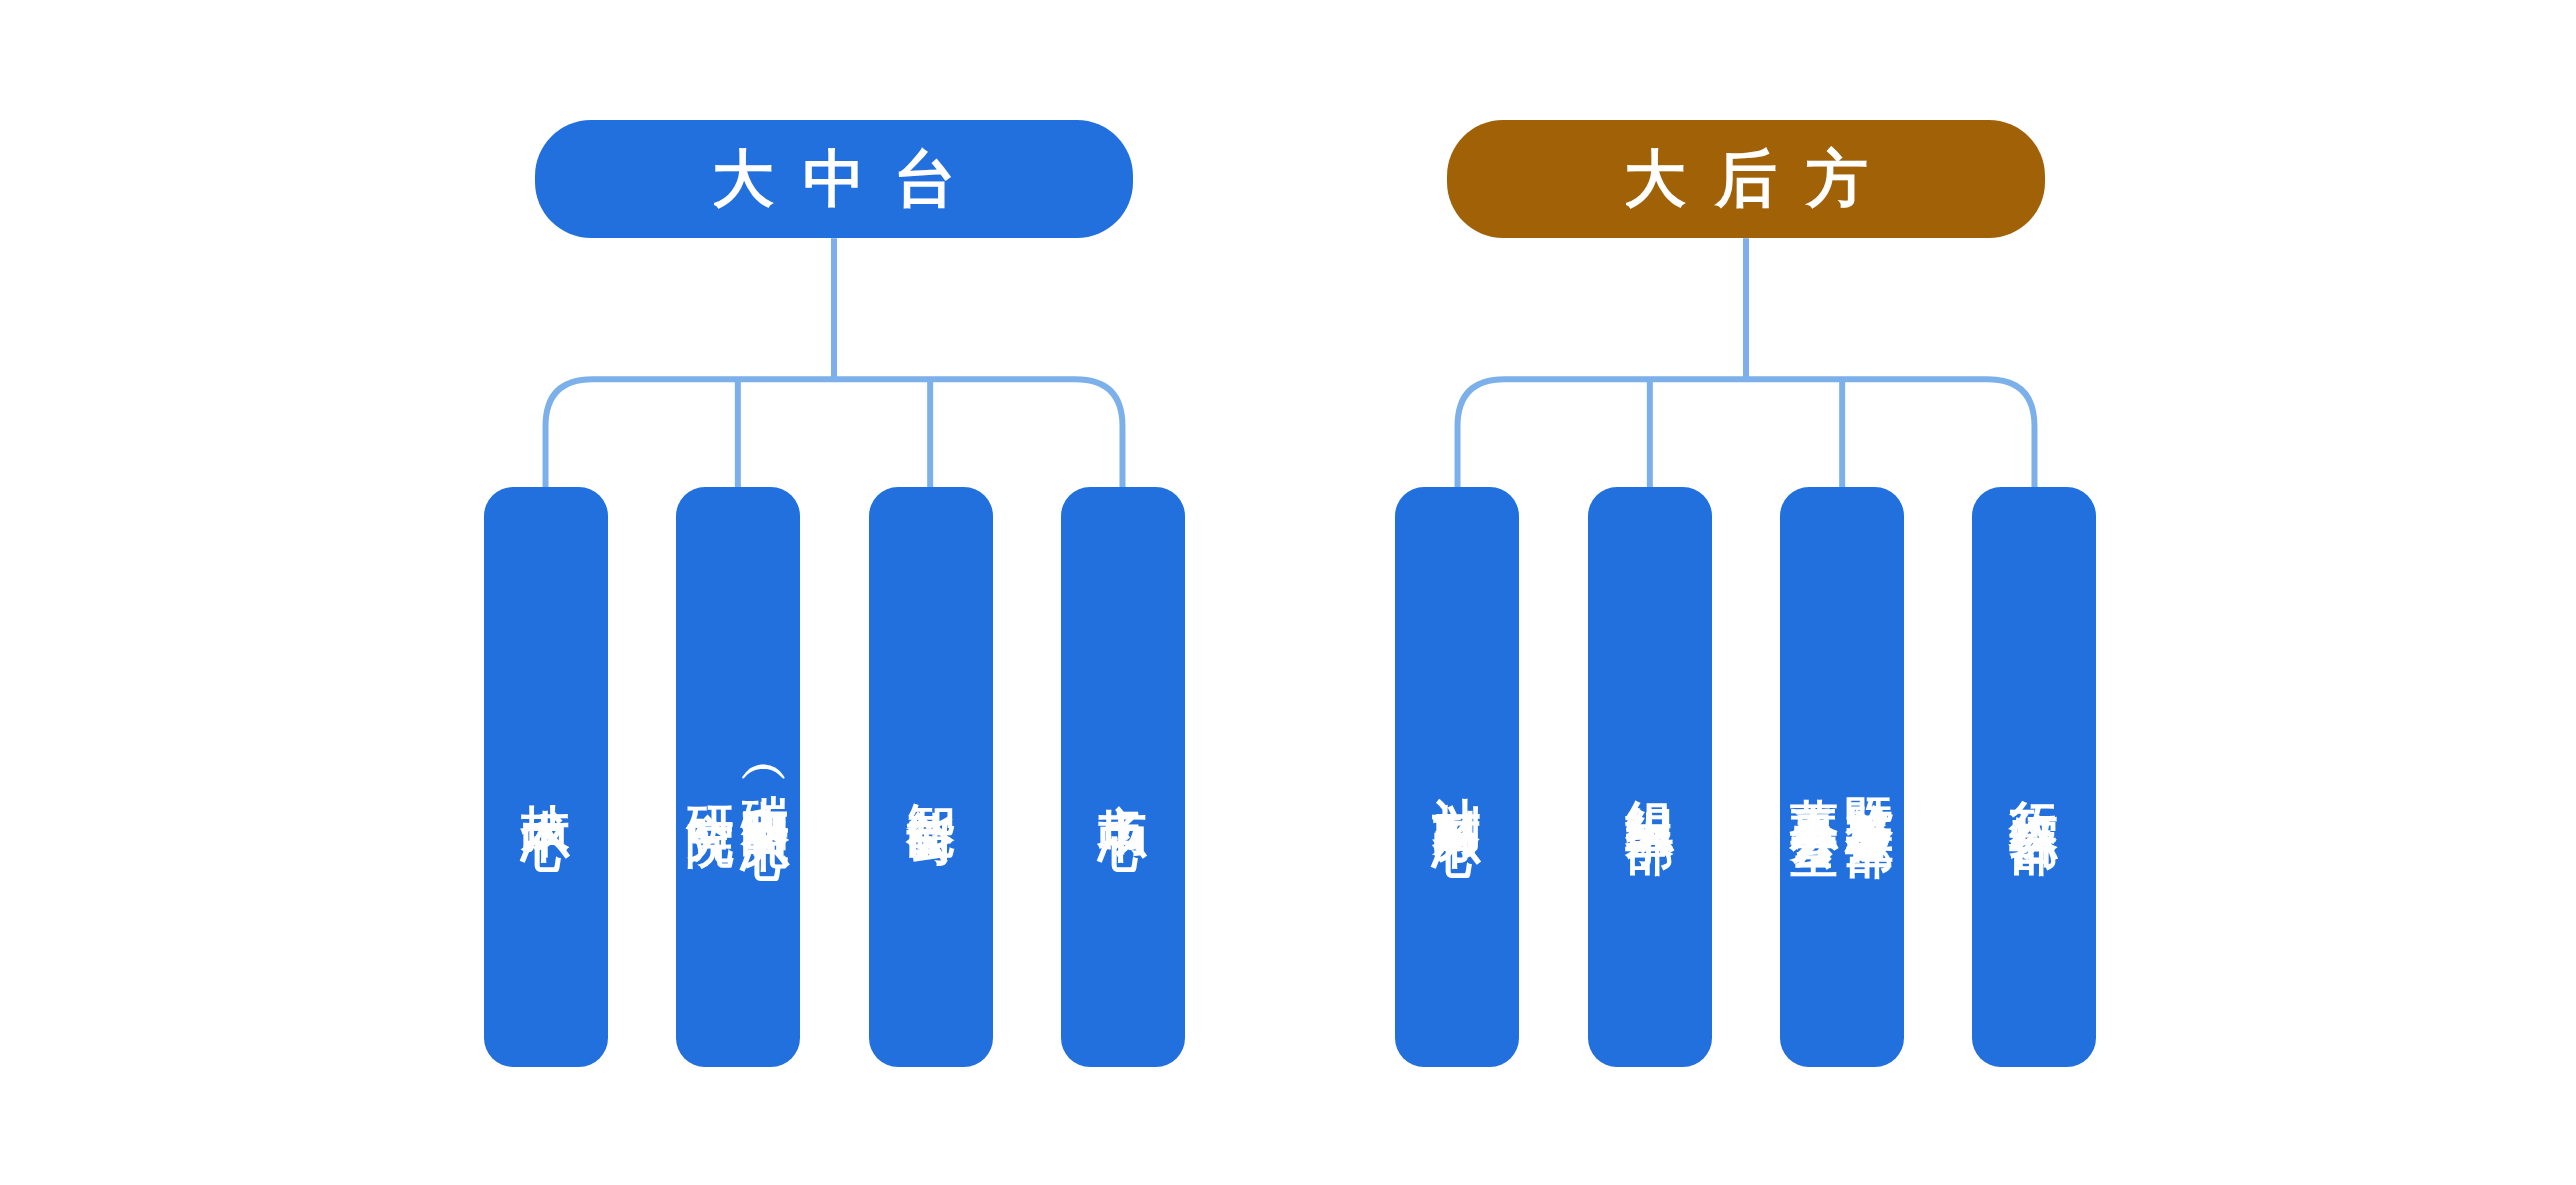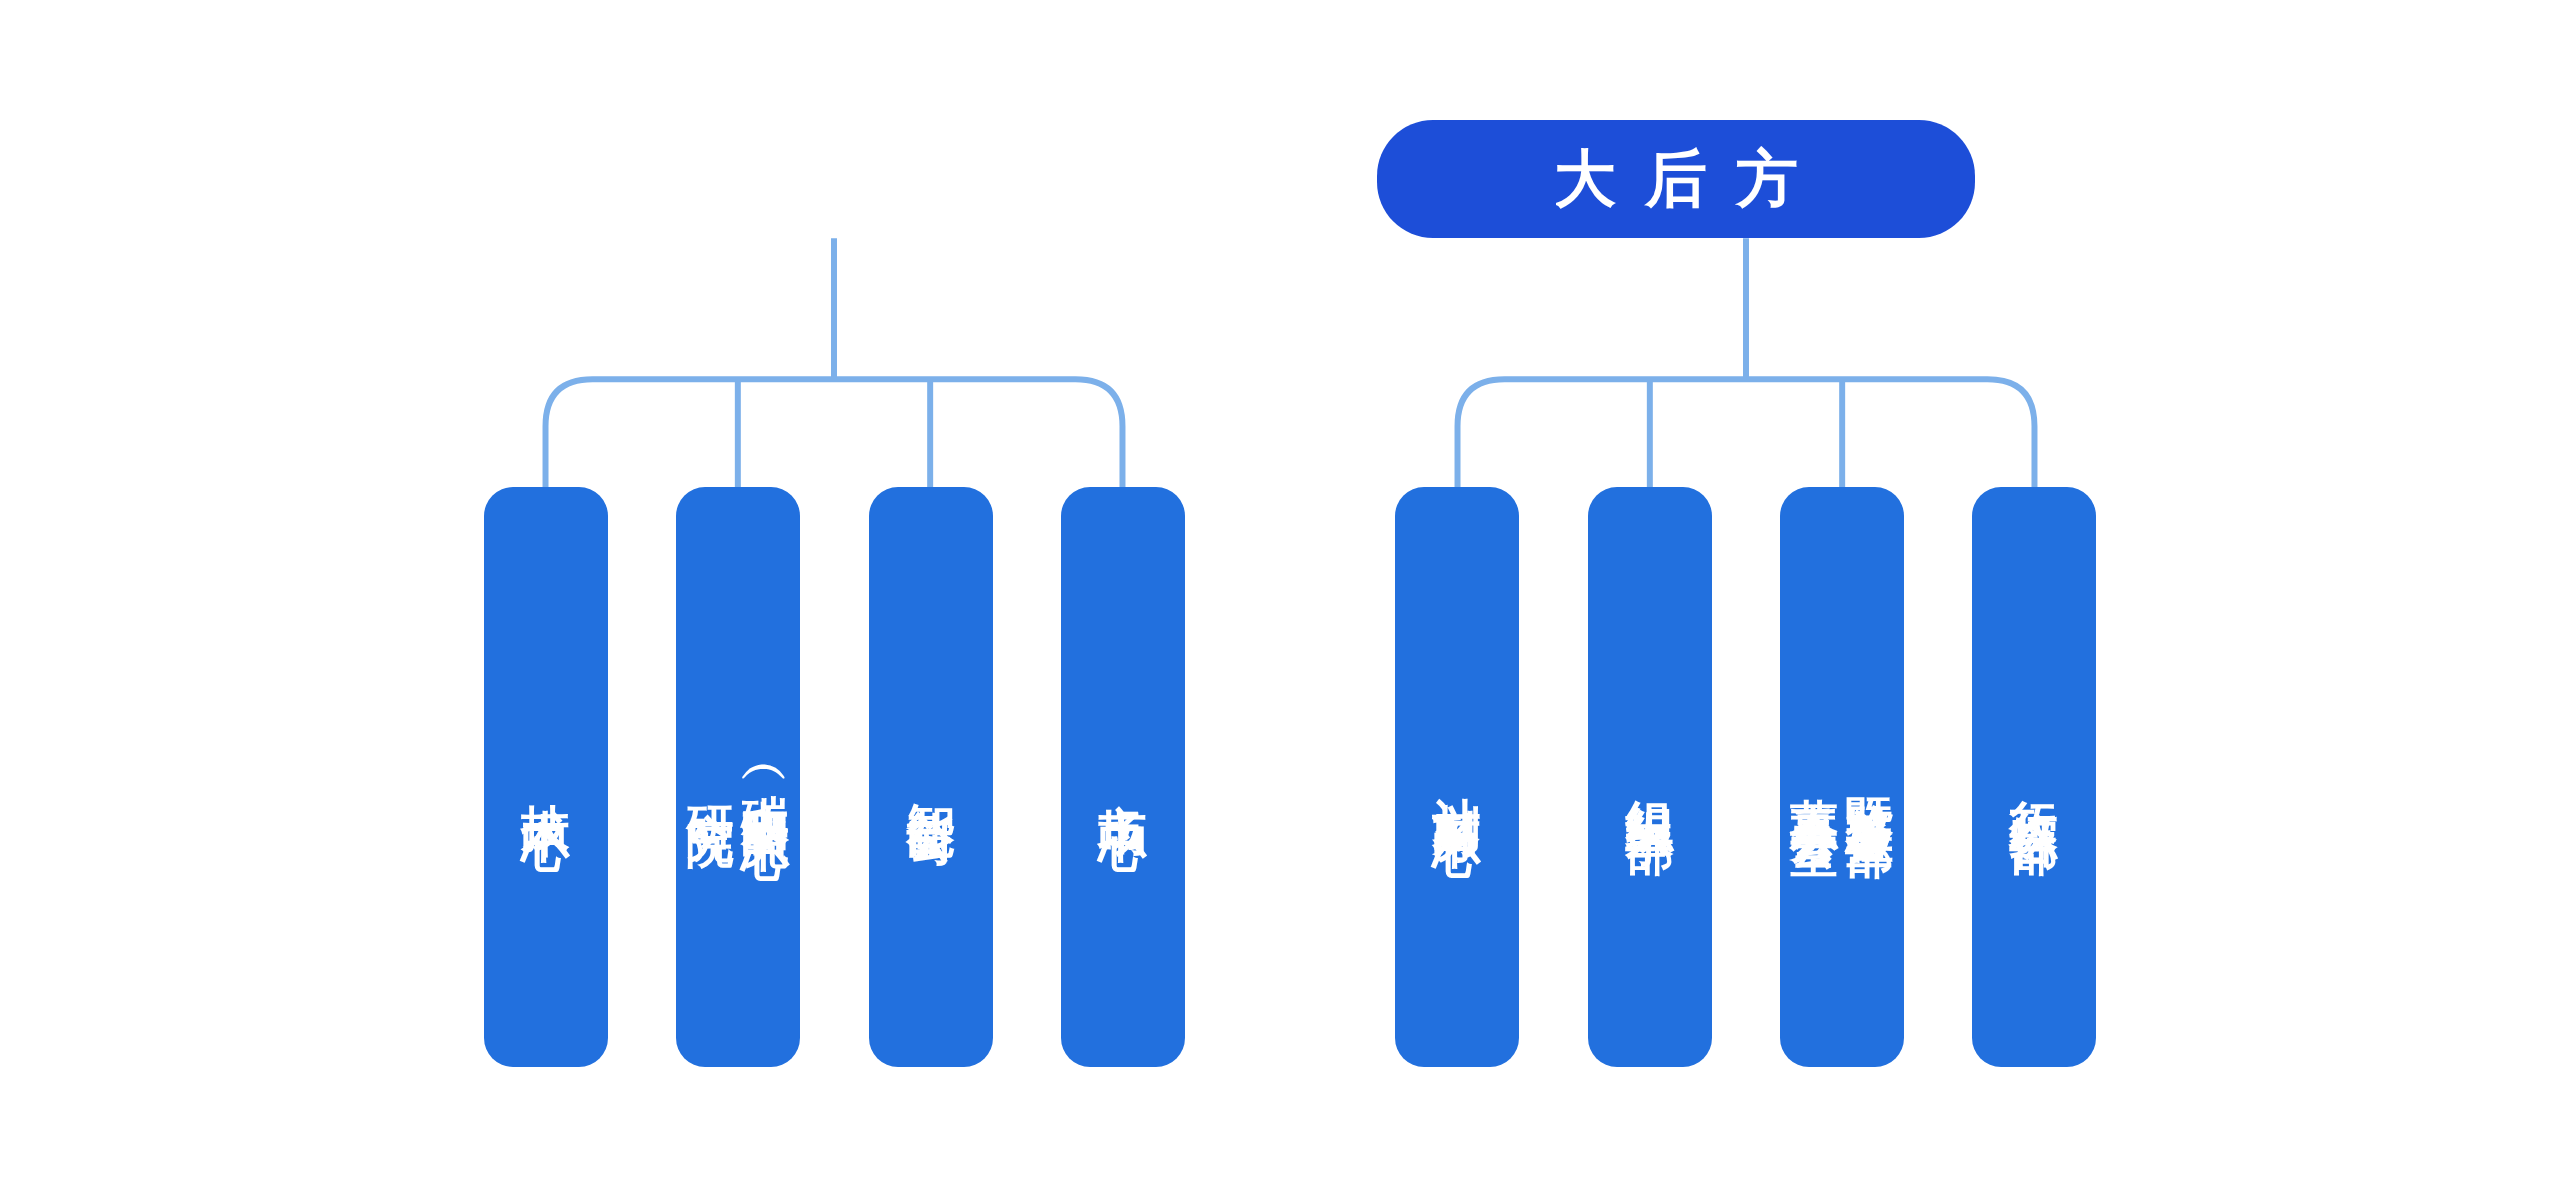--- a/index.html
+++ b/index.html
@@ -49,37 +49,40 @@
   }
   .connector {
     position: absolute;
     overflow: visible;
   }
 </style>
 </head>
 <body>
 
 <div class="canvas">
+    <div class="pill" style="left: 535px; top: 120px; width: 598px; height: 118px; background: rgb(34, 112, 222);">
+      <span class="pill-label" style="color: rgb(255, 255, 255);">大中台</span>
+    </div>
     <svg class="connector" width="718" height="250" viewBox="0 0 840 292" style="left: 475px; top: 238px;">
       <path d="M 420 0 V 165 M 82.5 292 V 220 Q 82.5 165 137.5 165 H 702.5 Q 757.5 165 757.5 220 V 292 M 307.5 165 V 292 M 532.5 165 V 292 " fill="none" stroke="#7CB0EA" stroke-width="7"></path>
     </svg>
     <div class="child" style="left: 484px; top: 487px; width: 124px; height: 580px; background: rgb(34, 112, 222);">
       <span class="child-label" style="color: rgb(255, 255, 255);">技术中心</span>
     </div>
     <div class="child" style="left: 676px; top: 487px; width: 124px; height: 580px; background: rgb(34, 112, 222);">
       <span class="child-label" style="color: rgb(255, 255, 255);">研究院
 （碳中和研究中心）</span>
     </div>
     <div class="child" style="left: 869px; top: 487px; width: 124px; height: 580px; background: rgb(34, 112, 222);">
       <span class="child-label" style="color: rgb(255, 255, 255);">智能公司</span>
     </div>
     <div class="child" style="left: 1061px; top: 487px; width: 124px; height: 580px; background: rgb(34, 112, 222);">
       <span class="child-label" style="color: rgb(255, 255, 255);">市场中心</span>
     </div>
-    <div class="pill" style="left: 1377px; top: 120px; width: 598px; height: 118px; background: #1d4ed8;">
+    <div class="pill" style="left: 1447px; top: 120px; width: 598px; height: 118px; background: #a16207;">
       <span class="pill-label" style="color: rgb(255, 255, 255);">大后方</span>
     </div>
     <svg class="connector" width="718" height="250" viewBox="0 0 840 292" style="left: 1387px; top: 238px;">
       <path d="M 420 0 V 165 M 82.5 292 V 220 Q 82.5 165 137.5 165 H 702.5 Q 757.5 165 757.5 220 V 292 M 307.5 165 V 292 M 532.5 165 V 292 " fill="none" stroke="#7CB0EA" stroke-width="7"></path>
     </svg>
     <div class="child" style="left: 1395px; top: 487px; width: 124px; height: 580px; background: rgb(34, 112, 222);">
       <span class="child-label" style="color: rgb(255, 255, 255);">计划财务中心</span>
     </div>
     <div class="child" style="left: 1588px; top: 487px; width: 124px; height: 580px; background: rgb(34, 112, 222);">
       <span class="child-label" style="color: rgb(255, 255, 255);">组织人事部</span>

